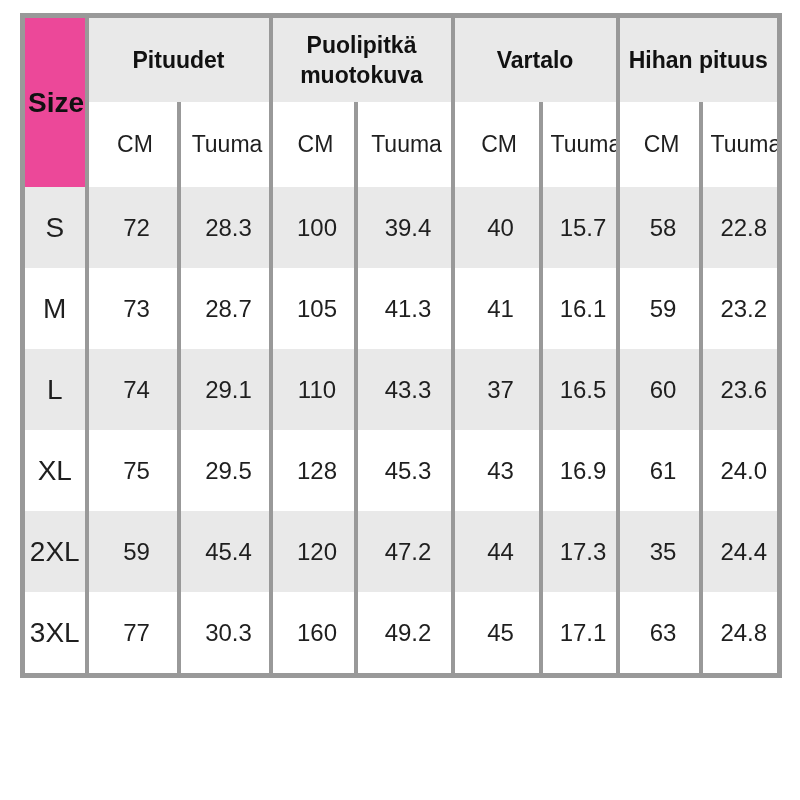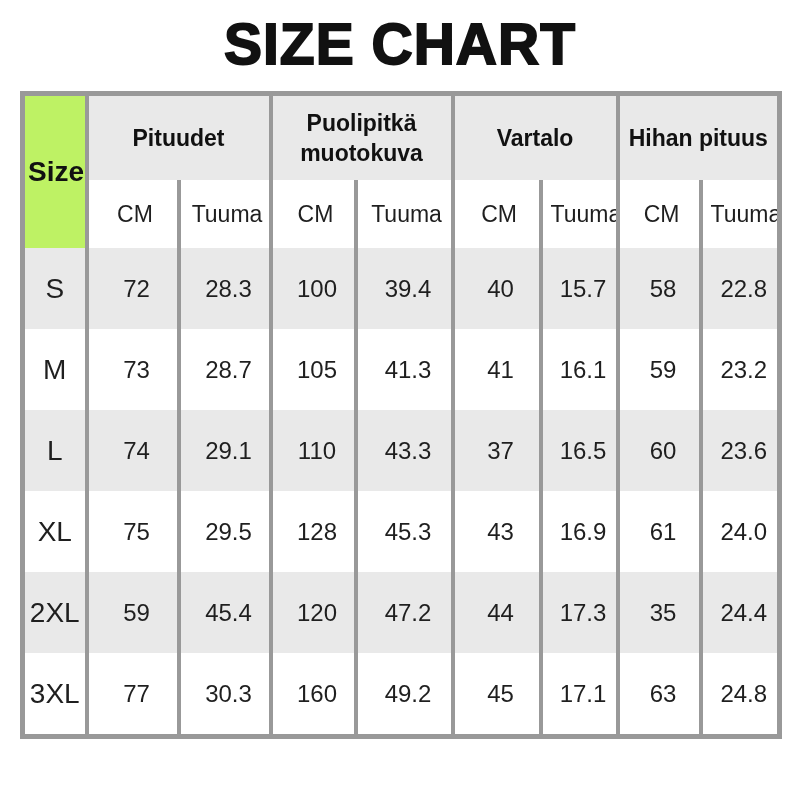--- a/index.html
+++ b/index.html
@@ -39,25 +39,25 @@
     border-right: 4px solid #999999;
     border-top: none;
     border-bottom: none;
     text-align: center;
     vertical-align: middle;
     color: #1f1f1f;
     padding: 0 3px;
     overflow: hidden;
   }
   .size-table tr.group-row th { height: 84px; }
-  .size-table tr.subhead-row th { height: 68px; padding-left: 8px; }
+  .size-table tr.subhead-row th { height: 85px; padding-left: 8px; }
   .size-table tbody tr th, .size-table tbody tr td { height: 81px; }
 
   th.corner {
-    background: #bef264;
+    background: #ec4899;
     font-weight: 700;
     font-size: 28px;
     color: #111111;
   }
   th.group {
     background: #e9e9e9;
     font-weight: 700;
     font-size: 23px;
     line-height: 30px;
     color: #111111;
@@ -76,21 +76,20 @@
   tbody td.value-cell {
     font-weight: 400;
     font-size: 24px;
     padding-left: 11px;
   }
 </style>
 </head>
 <body>
 
 <div class="page">
-  <h1 class="title">SIZE CHART</h1>
 
   <table class="size-table">
     <colgroup>
       <col style="width:64px">
       <col style="width:92px">
       <col style="width:92px">
       <col style="width:85px">
       <col style="width:97px">
       <col style="width:88px">
       <col style="width:77px">

